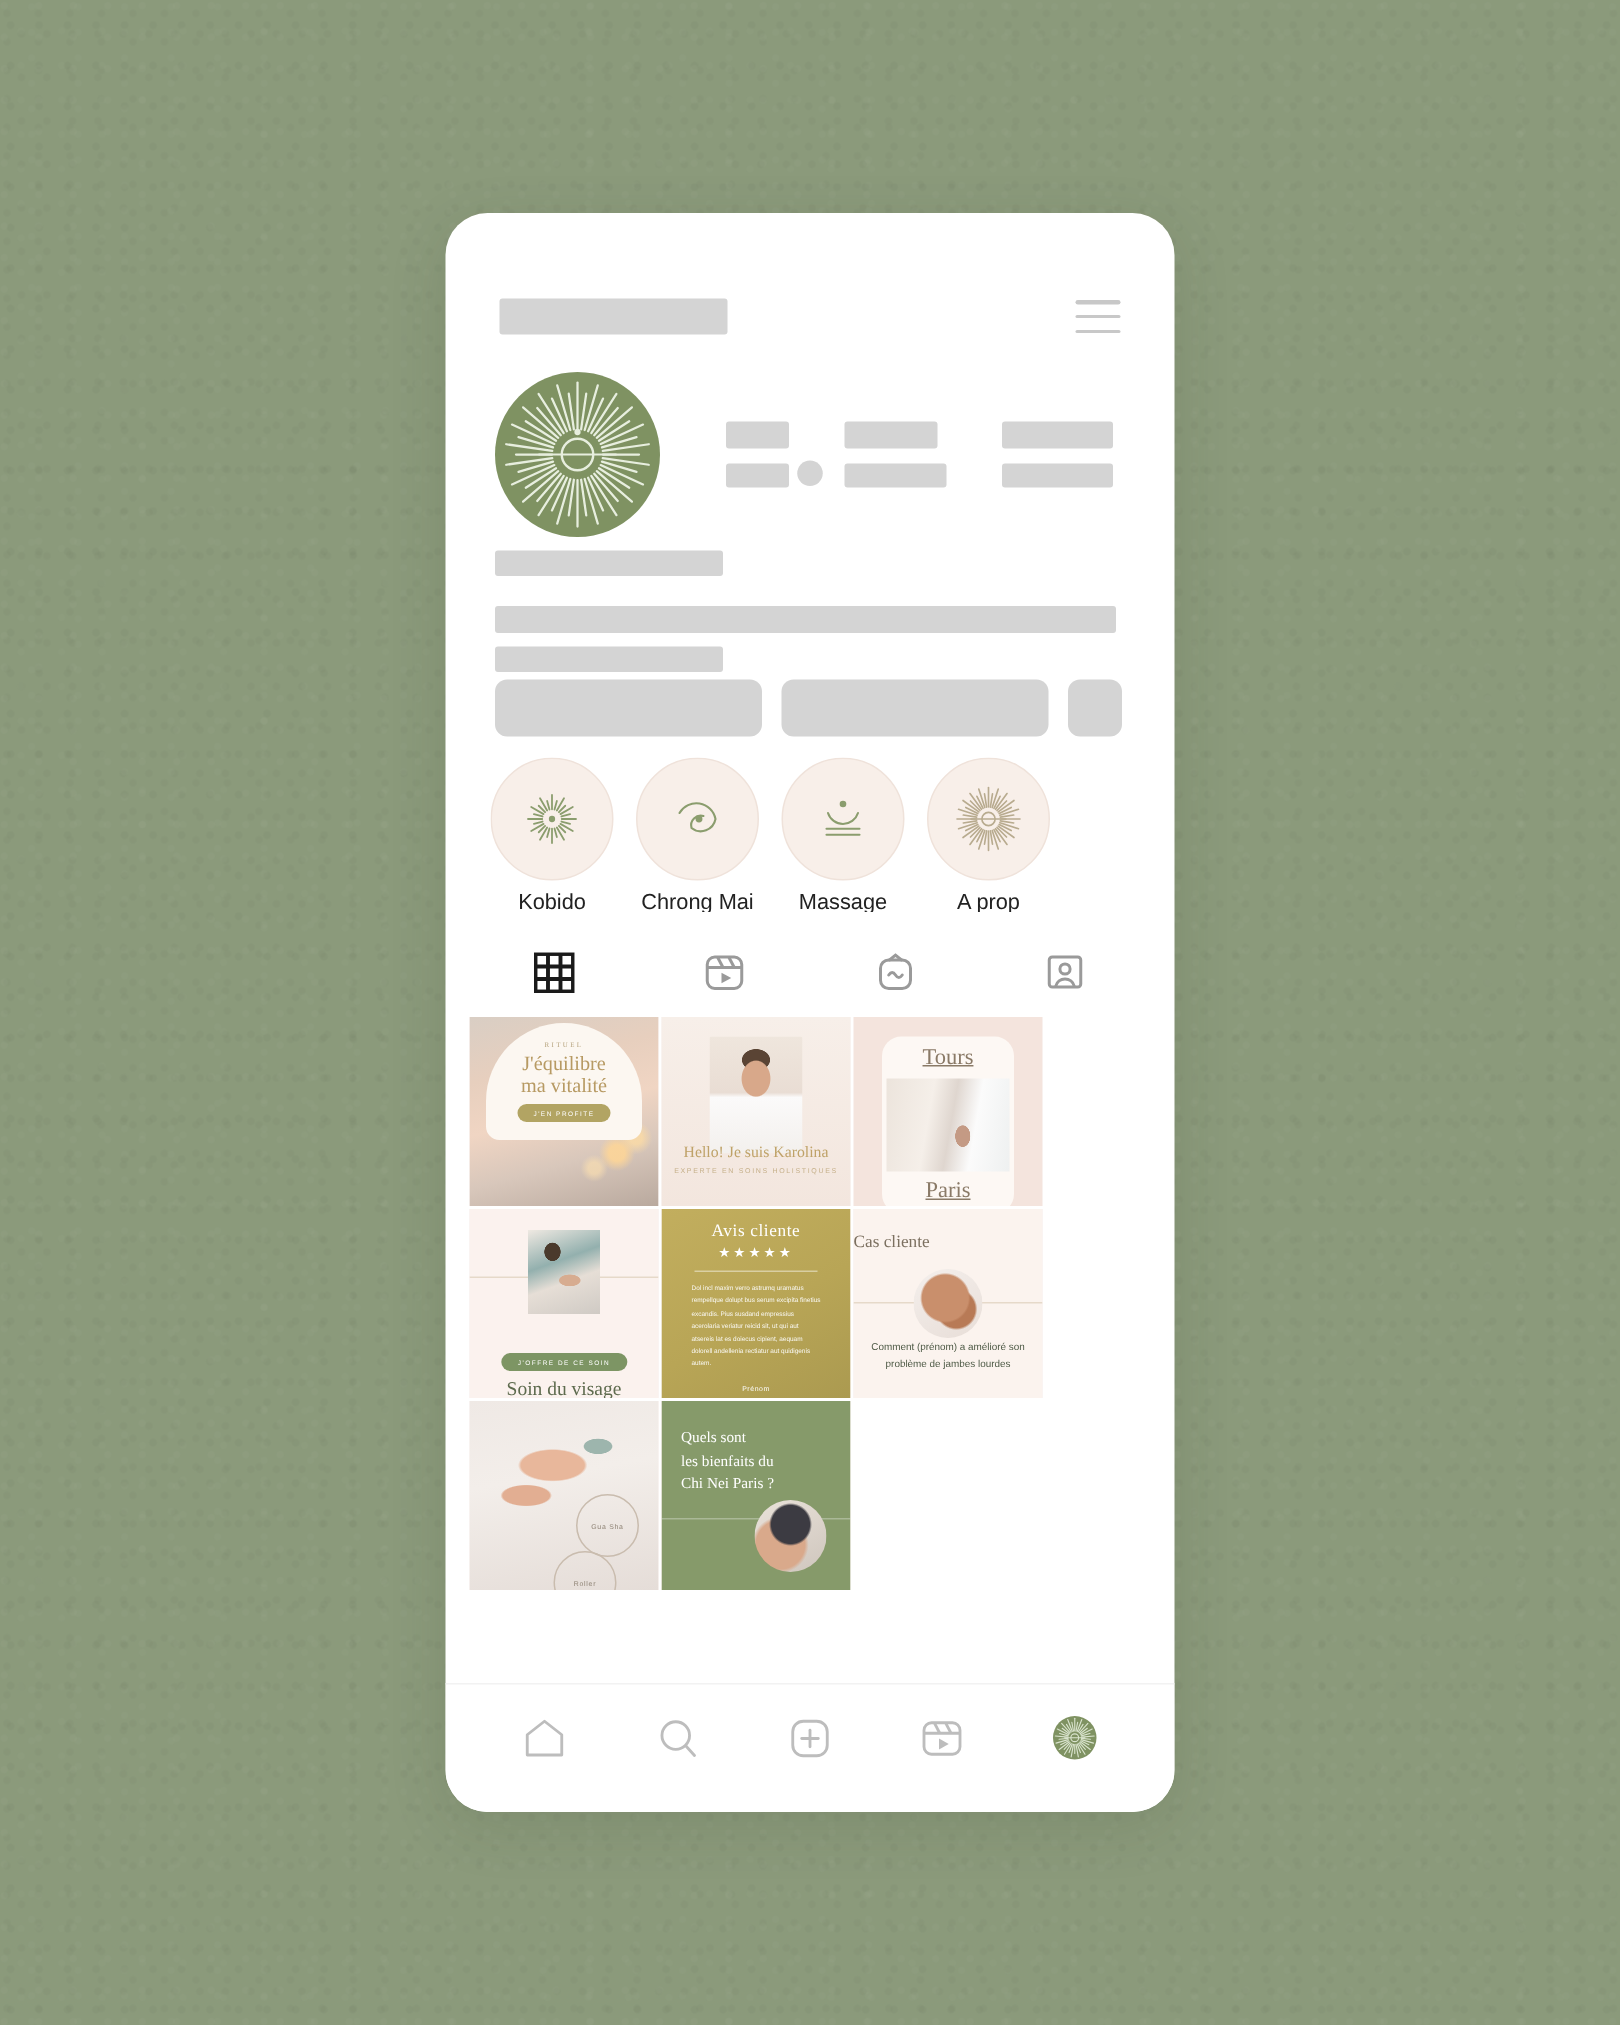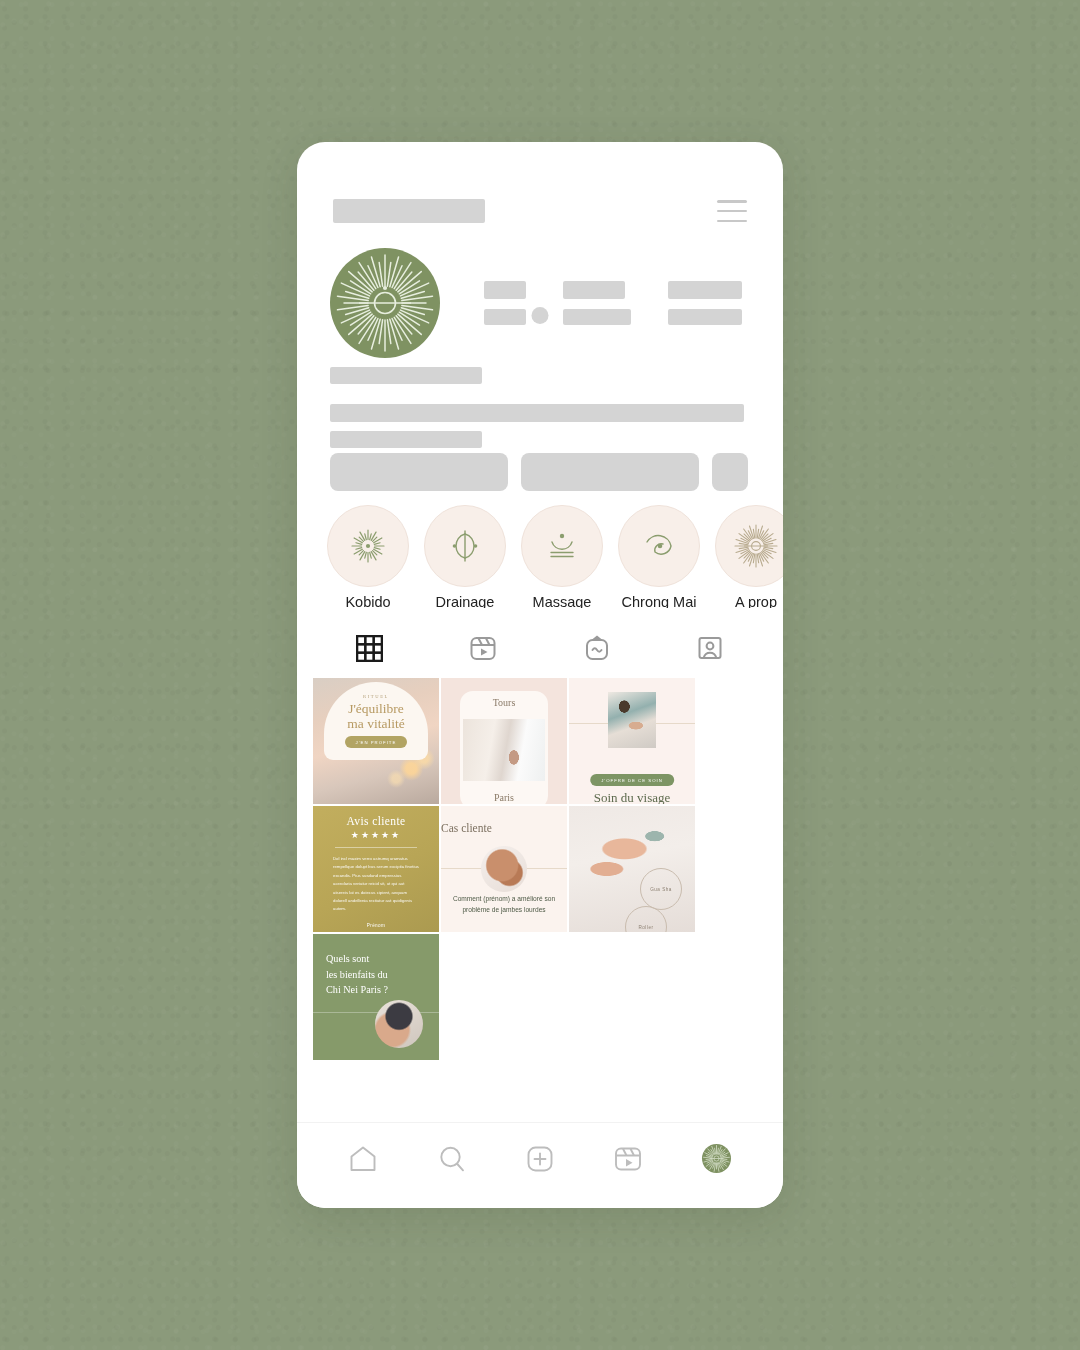--- a/index.html
+++ b/index.html
@@ -223,21 +223,21 @@
   .portrait-name { position:absolute; bottom: 30px; width:100%; text-align:center; font-size: 10.5px; }
   .portrait-sub { position:absolute; bottom: 21px; width:100%; text-align:center; font-size: 4.7px; letter-spacing: 1.1px; color:#c6b08a; font-family:"Liberation Sans",sans-serif; }
 
   .card-city {
     position: absolute; left: 50%; transform: translateX(-50%);
     top: 13px; width: 88px; height: 118px;
     background: #fdf8f4; border-radius: 13px;
     display: flex; flex-direction: column; align-items: center; justify-content: space-between;
     padding: 6px 0;
   }
-  .city-text { font-family: "Liberation Serif", serif; font-size: 10px; color: #8a7a67; }
+  .city-text { font-family: "Liberation Serif", serif; font-size: 15px; color: #8a7a67; text-decoration: underline; }
   .room-photo {
     width: 82px; height: 62px;
     background:
       radial-gradient(ellipse 7px 10px at 62% 62%, #c49a84 0 70%, transparent 74%),
       linear-gradient(100deg,#ece4dc 0%, #f5efe9 35%, #dfd6cf 52%, #fbfbfb 70%, #eef0f0 100%);
   }
 
   .gold-tile { position: absolute; inset: 0; background: linear-gradient(150deg,#c2ae5e 0%, #b8a556 55%, #ab9a50 100%); padding: 9px 14px; text-align:center; color:#fff; }
   .gold-title { font-family: "Liberation Serif", serif; font-size: 11.5px; letter-spacing: .4px; }
   .stars { font-size: 9px; letter-spacing: 2px; margin-top: 3px; color:#fff; }
@@ -433,53 +433,41 @@
               <line x1="18.40" y1="18.40" x2="14.16" y2="14.16"></line>
               <line x1="19.75" y1="17.37" x2="15.00" y2="9.14"></line>
               <line x1="21.32" y1="16.72" x2="19.76" y2="10.93"></line>
             </g>
           <circle cx="23" cy="23" r="2.1" fill="#8b9d6e"></circle>
         </svg>
       </div>
       <div class="hl-label">Kobido</div>
     </div>
 
+
     <div class="hl">
       <div class="hl-ring">
         <svg width="46" height="46" viewBox="0 0 46 46">
-          <path class="icon-line" d="M23 8 L23 38"></path>
-          <path class="icon-line" d="M23 11 C11 14 11 32 23 35"></path>
-          <path class="icon-line" d="M23 11 C35 14 35 32 23 35"></path>
-          <circle cx="12.5" cy="23" r="1.8" fill="#8b9d6e"></circle>
-          <circle cx="33.5" cy="23" r="1.8" fill="#8b9d6e"></circle>
+          <path class="icon-line" d="M11 19 A13 13 0 0 1 35 23 A10 10 0 0 1 19 29 A6.5 6.5 0 0 1 27 21"></path>
+          <circle cx="24" cy="23" r="2.3" fill="#8b9d6e"></circle>
         </svg>
       </div>
-      <div class="hl-label">Drainage</div>
+      <div class="hl-label">Chrong Mai</div>
     </div>
 
     <div class="hl">
       <div class="hl-ring">
         <svg width="46" height="46" viewBox="0 0 46 46">
           <circle cx="23" cy="13" r="2.2" fill="#8b9d6e"></circle>
           <path class="icon-line" d="M13 19 A10.5 10.5 0 0 0 33 19"></path>
           <line class="icon-line" x1="12" y1="29.5" x2="34" y2="29.5"></line>
           <line class="icon-line" x1="12" y1="33.5" x2="34" y2="33.5"></line>
         </svg>
       </div>
       <div class="hl-label">Massage</div>
-    </div>
-
-    <div class="hl">
-      <div class="hl-ring">
-        <svg width="46" height="46" viewBox="0 0 46 46">
-          <path class="icon-line" d="M11 19 A13 13 0 0 1 35 23 A10 10 0 0 1 19 29 A6.5 6.5 0 0 1 27 21"></path>
-          <circle cx="24" cy="23" r="2.3" fill="#8b9d6e"></circle>
-        </svg>
-      </div>
-      <div class="hl-label">Chrong Mai</div>
     </div>
 
     <div class="hl">
       <div class="hl-ring">
         <svg width="46" height="46" viewBox="0 0 46 46">
           <g stroke="#b8ab8f" stroke-width="1.1" stroke-linecap="round" id="hl5rays">
               <line x1="23.00" y1="15.00" x2="23.00" y2="2.00"></line>
               <line x1="24.25" y1="15.10" x2="25.66" y2="6.21"></line>
               <line x1="25.47" y1="15.39" x2="29.49" y2="3.03"></line>
               <line x1="26.63" y1="15.87" x2="30.72" y2="7.85"></line>
@@ -573,20 +561,28 @@
           <div class="kicker">RITUEL</div>
           <div class="arch-title">
             <div>J'équilibre</div>
             <div>ma vitalité</div>
           </div>
           <div class="pill">J'EN PROFITE</div>
         </div>
       </div>
     </div>
 
+    <div class="tile">
+      <div class="inner">
+        <div class="portrait-bg"></div>
+        <div class="portrait-photo"></div>
+        <div class="portrait-name serif-gold">Hello! Je suis Karolina</div>
+        <div class="portrait-sub">EXPERTE EN SOINS HOLISTIQUES</div>
+      </div>
+    </div>
 
     <div class="tile" style="background:#f4e4dd;">
       <div class="inner">
         <div class="card-city">
           <div class="city-text">Tours</div>
           <div class="room-photo"></div>
           <div class="city-text">Paris</div>
         </div>
       </div>
     </div>

